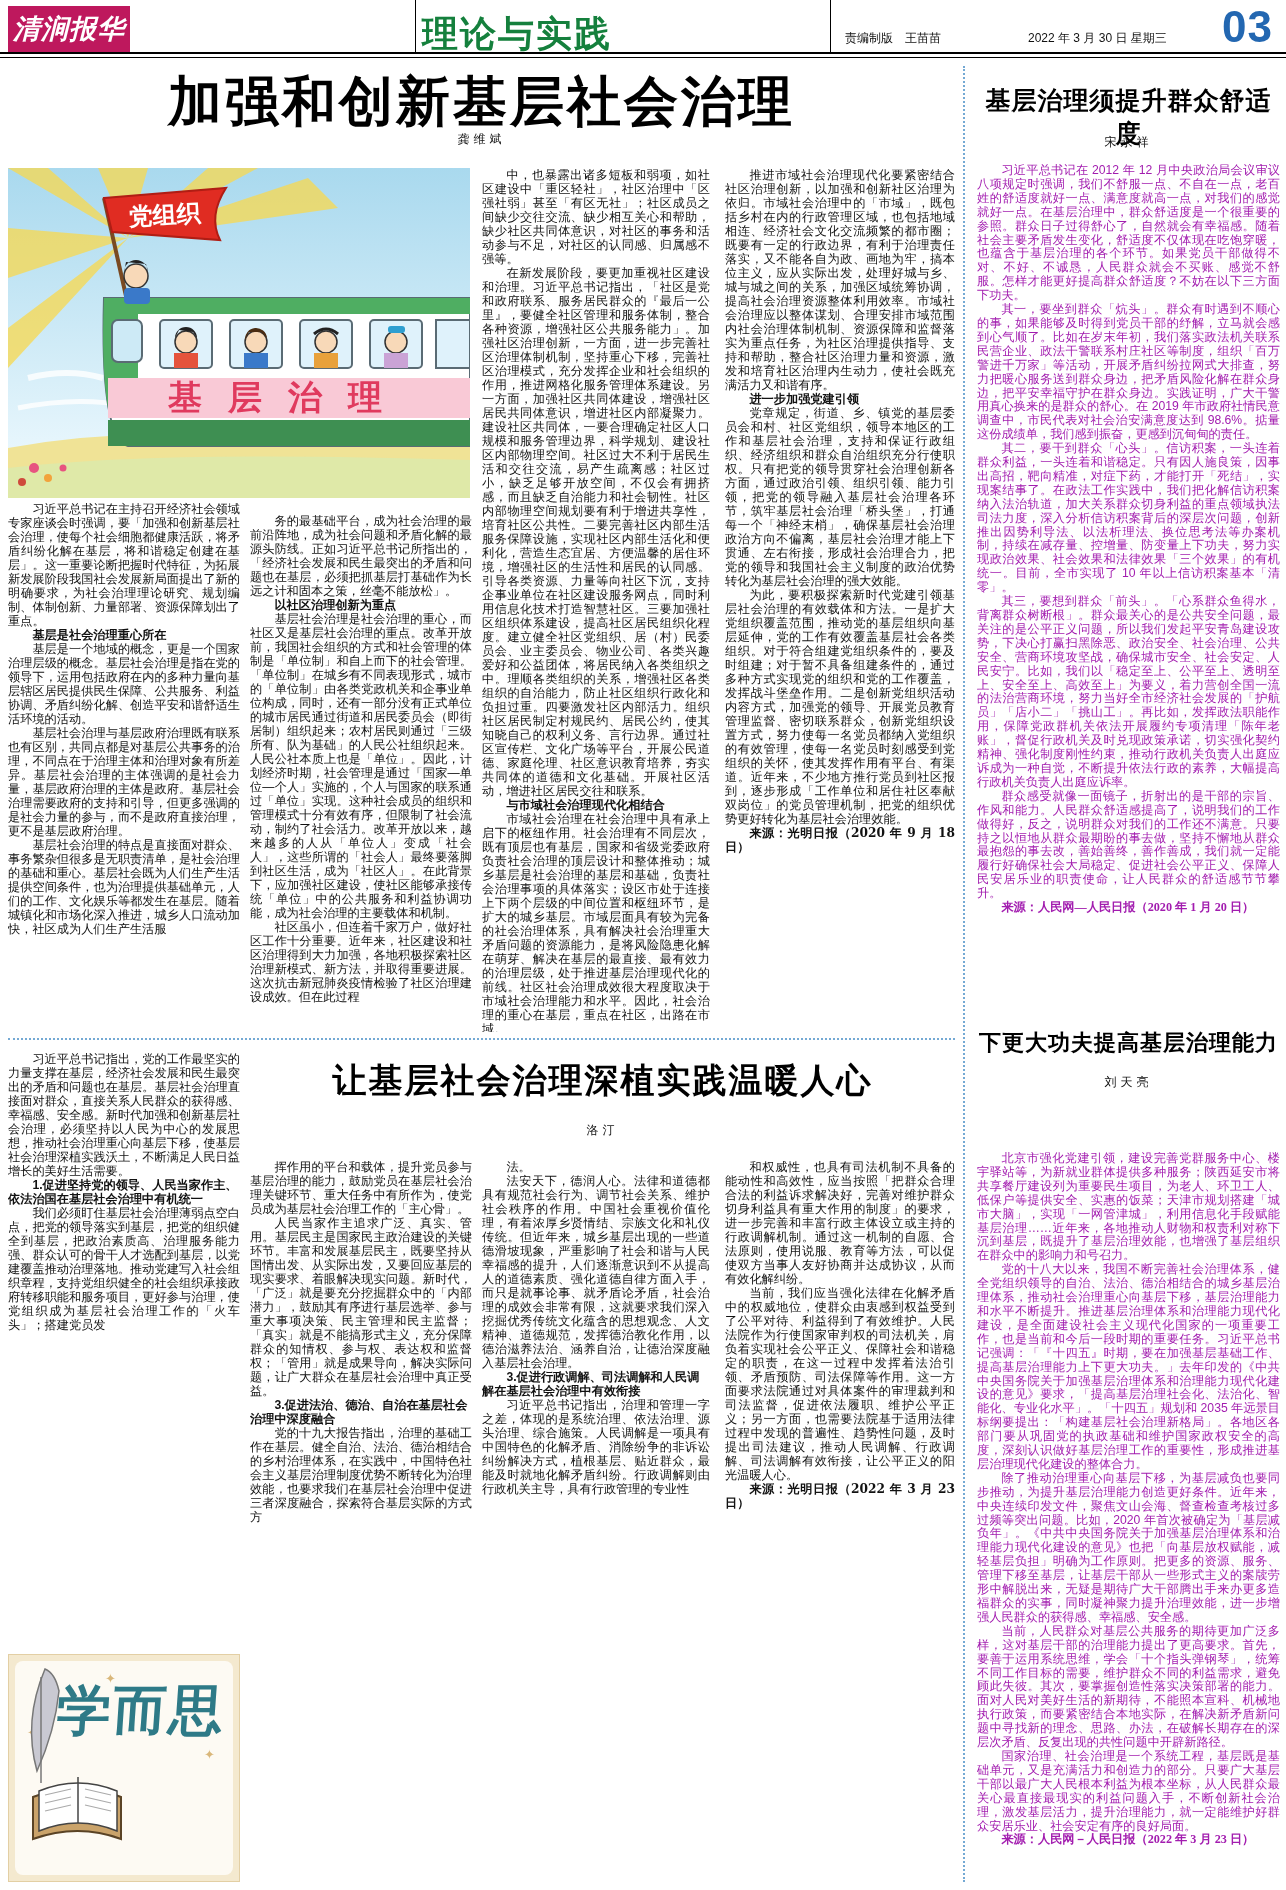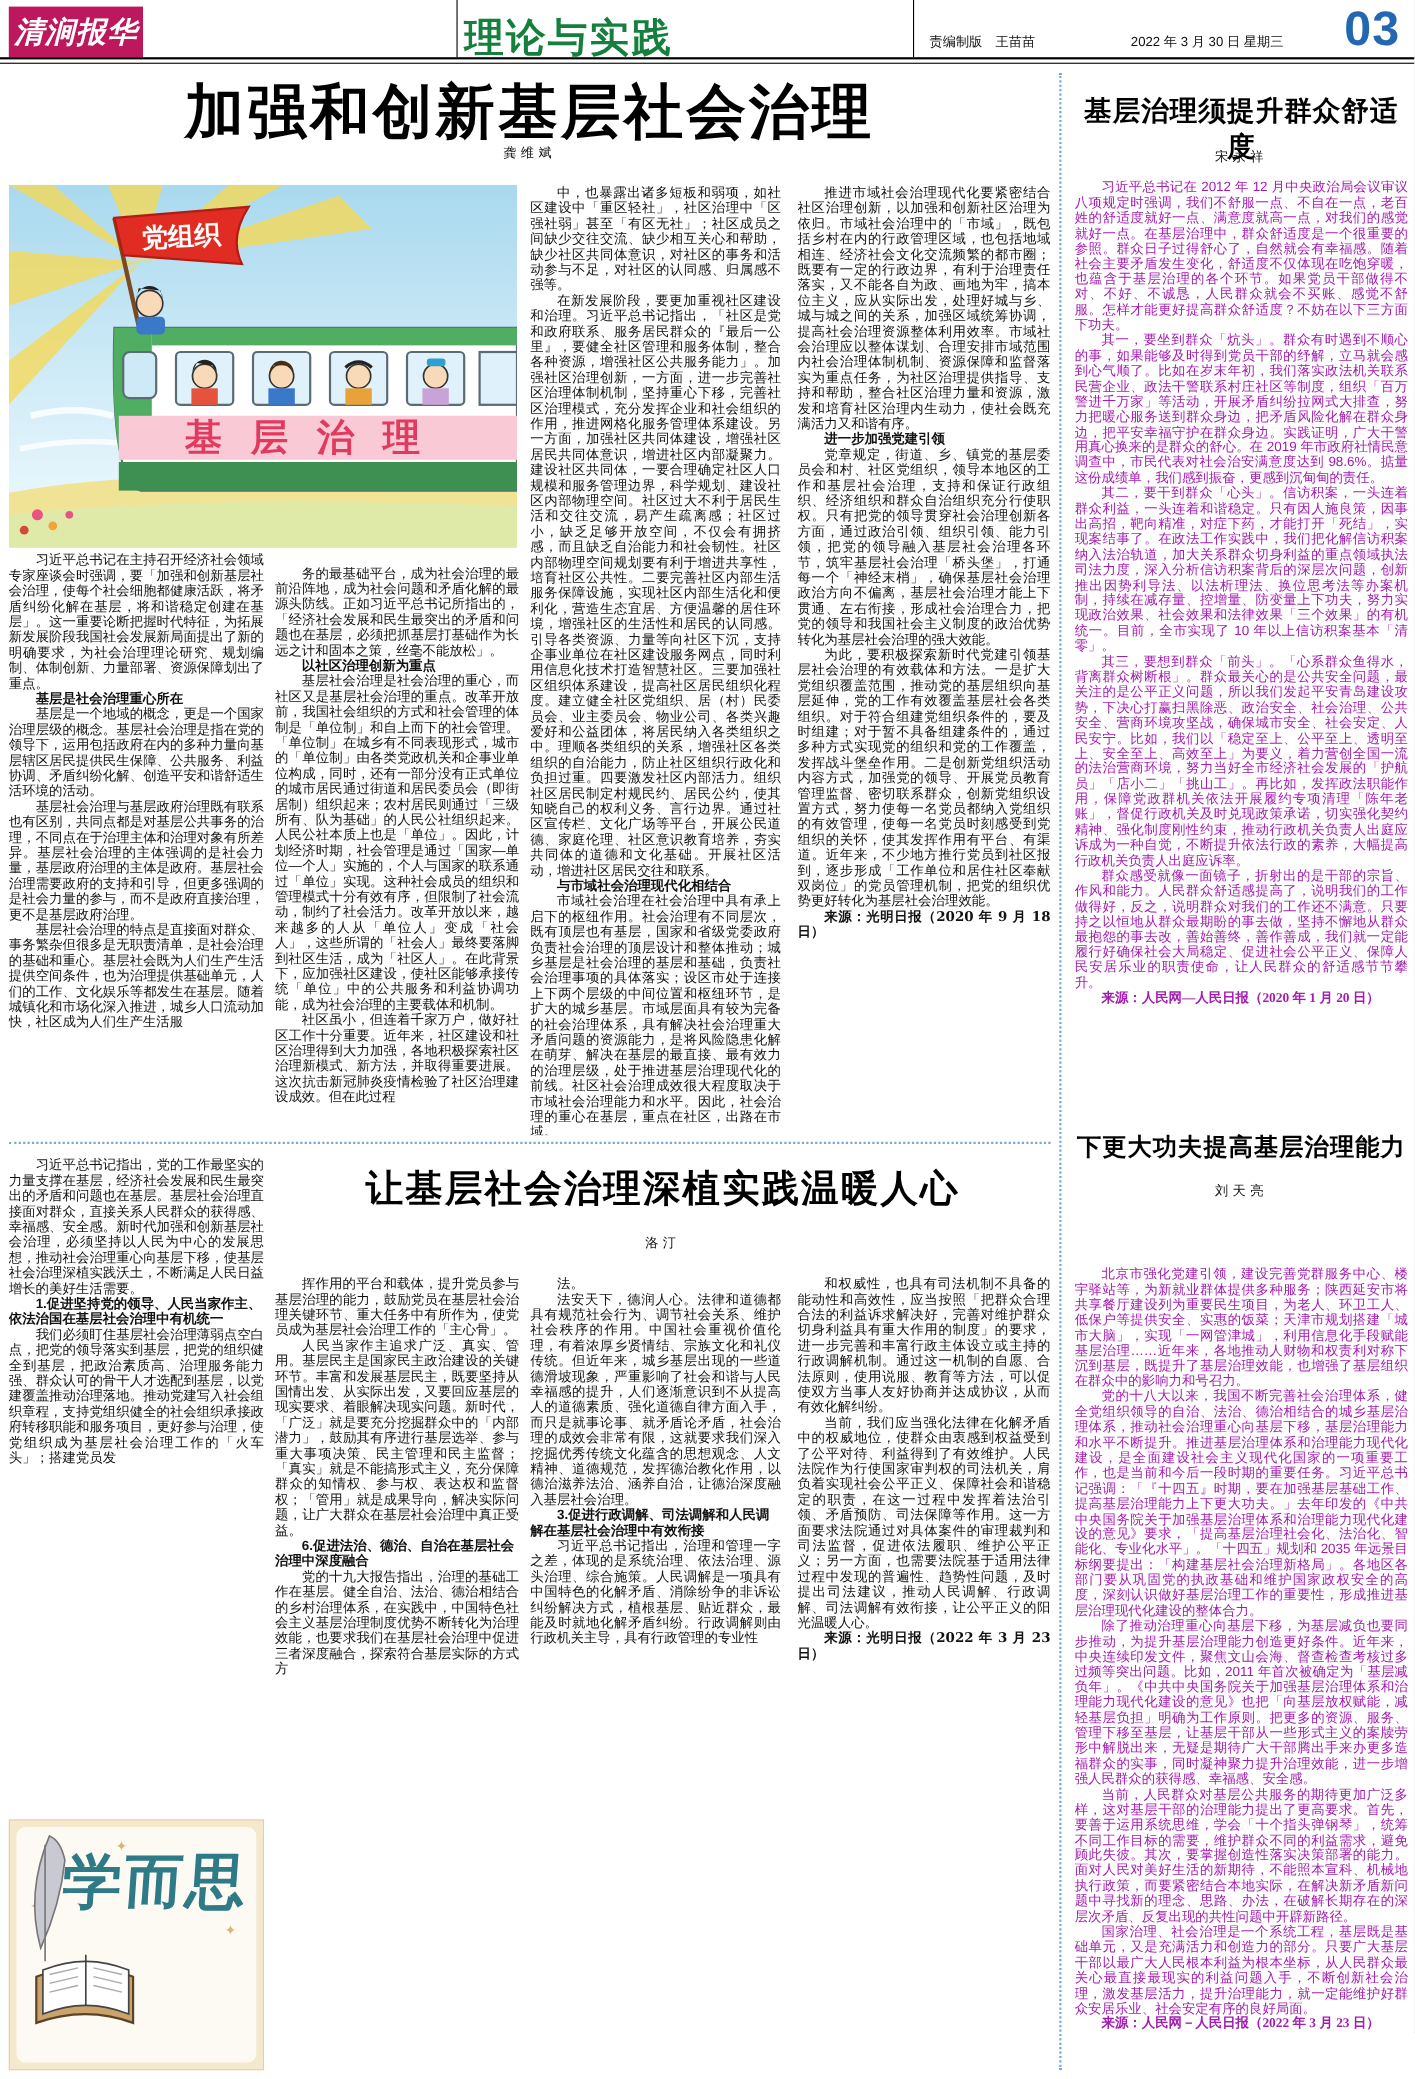--- a/index.html
+++ b/index.html
@@ -177,21 +177,21 @@
         <h4>1.促进坚持党的领导、人民当家作主、依法治国在基层社会治理中有机统一</h4>
         <p>我们必须盯住基层社会治理薄弱点空白点，把党的领导落实到基层，把党的组织健全到基层，把政治素质高、治理服务能力强、群众认可的骨干人才选配到基层，以党建覆盖推动治理落地。推动党建写入社会组织章程，支持党组织健全的社会组织承接政府转移职能和服务项目，更好参与治理，使党组织成为基层社会治理工作的「火车头」；搭建党员发</p>
       </div>
 
     <div class="abs headline-xl" style="left:250px; top:1058px; width:705px; font-size:34px; letter-spacing:2px;">让基层社会治理深植实践温暖人心</div>
     <div class="abs byline" style="left:250px; top:1122px; width:705px;">洛汀</div>
 
     <div class="abs col" style="left:250px; top:1160px; width:222px; height:722px;">
         <p>挥作用的平台和载体，提升党员参与基层治理的能力，鼓励党员在基层社会治理关键环节、重大任务中有所作为，使党员成为基层社会治理工作的「主心骨」。</p>
         <p>人民当家作主追求广泛、真实、管用。基层民主是国家民主政治建设的关键环节。丰富和发展基层民主，既要坚持从国情出发、从实际出发，又要回应基层的现实要求、着眼解决现实问题。新时代，「广泛」就是要充分挖掘群众中的「内部潜力」，鼓励其有序进行基层选举、参与重大事项决策、民主管理和民主监督；「真实」就是不能搞形式主义，充分保障群众的知情权、参与权、表达权和监督权；「管用」就是成果导向，解决实际问题，让广大群众在基层社会治理中真正受益。</p>
-        <h4>6.促进法治、德治、自治在基层社会治理中深度融合</h4>
+        <h4>3.促进法治、德治、自治在基层社会治理中深度融合</h4>
         <p>党的十九大报告指出，治理的基础工作在基层。健全自治、法治、德治相结合的乡村治理体系，在实践中，中国特色社会主义基层治理制度优势不断转化为治理效能，也要求我们在基层社会治理中促进三者深度融合，探索符合基层实际的方式方</p>
       </div>
     <div class="abs col" style="left:482px; top:1160px; width:228px; height:722px;">
         <p>法。</p>
         <p>法安天下，德润人心。法律和道德都具有规范社会行为、调节社会关系、维护社会秩序的作用。中国社会重视价值伦理，有着浓厚乡贤情结、宗族文化和礼仪传统。但近年来，城乡基层出现的一些道德滑坡现象，严重影响了社会和谐与人民幸福感的提升，人们逐渐意识到不从提高人的道德素质、强化道德自律方面入手，而只是就事论事、就矛盾论矛盾，社会治理的成效会非常有限，这就要求我们深入挖掘优秀传统文化蕴含的思想观念、人文精神、道德规范，发挥德治教化作用，以德治滋养法治、涵养自治，让德治深度融入基层社会治理。</p>
         <h4>3.促进行政调解、司法调解和人民调解在基层社会治理中有效衔接</h4>
         <p>习近平总书记指出，治理和管理一字之差，体现的是系统治理、依法治理、源头治理、综合施策。人民调解是一项具有中国特色的化解矛盾、消除纷争的非诉讼纠纷解决方式，植根基层、贴近群众，最能及时就地化解矛盾纠纷。行政调解则由行政机关主导，具有行政管理的专业性</p>
       </div>
     <div class="abs col" style="left:725px; top:1160px; width:230px; height:722px;">
         <p>和权威性，也具有司法机制不具备的能动性和高效性，应当按照「把群众合理合法的利益诉求解决好，完善对维护群众切身利益具有重大作用的制度」的要求，进一步完善和丰富行政主体设立或主持的行政调解机制。通过这一机制的自愿、合法原则，使用说服、教育等方法，可以促使双方当事人友好协商并达成协议，从而有效化解纠纷。</p>
@@ -240,20 +240,20 @@
         <p class="src">来源：人民网—人民日报（2020 年 1 月 20 日）</p>
       </div>
   </div>
 
   <div>
     <div class="abs headline-xl" style="left:977px; top:1028px; width:303px; font-size:22px; letter-spacing:1px;">下更大功夫提高基层治理能力</div>
     <div class="abs byline" style="left:977px; top:1074px; width:303px;">刘天亮</div>
     <div class="abs sidebody" style="left:977px; top:1104px; width:303px; height:782px;margin-top:48px;">
         <p>北京市强化党建引领，建设完善党群服务中心、楼宇驿站等，为新就业群体提供多种服务；陕西延安市将共享餐厅建设列为重要民生项目，为老人、环卫工人、低保户等提供安全、实惠的饭菜；天津市规划搭建「城市大脑」，实现「一网管津城」，利用信息化手段赋能基层治理……近年来，各地推动人财物和权责利对称下沉到基层，既提升了基层治理效能，也增强了基层组织在群众中的影响力和号召力。</p>
         <p>党的十八大以来，我国不断完善社会治理体系，健全党组织领导的自治、法治、德治相结合的城乡基层治理体系，推动社会治理重心向基层下移，基层治理能力和水平不断提升。推进基层治理体系和治理能力现代化建设，是全面建设社会主义现代化国家的一项重要工作，也是当前和今后一段时期的重要任务。习近平总书记强调：「『十四五』时期，要在加强基层基础工作、提高基层治理能力上下更大功夫。」去年印发的《中共中央国务院关于加强基层治理体系和治理能力现代化建设的意见》要求，「提高基层治理社会化、法治化、智能化、专业化水平」。「十四五」规划和 2035 年远景目标纲要提出：「构建基层社会治理新格局」。各地区各部门要从巩固党的执政基础和维护国家政权安全的高度，深刻认识做好基层治理工作的重要性，形成推进基层治理现代化建设的整体合力。</p>
-        <p>除了推动治理重心向基层下移，为基层减负也要同步推动，为提升基层治理能力创造更好条件。近年来，中央连续印发文件，聚焦文山会海、督查检查考核过多过频等突出问题。比如，2011 年首次被确定为「基层减负年」。《中共中央国务院关于加强基层治理体系和治理能力现代化建设的意见》也把「向基层放权赋能，减轻基层负担」明确为工作原则。把更多的资源、服务、管理下移至基层，让基层干部从一些形式主义的案牍劳形中解脱出来，无疑是期待广大干部腾出手来办更多造福群众的实事，同时凝神聚力提升治理效能，进一步增强人民群众的获得感、幸福感、安全感。</p>
+        <p>除了推动治理重心向基层下移，为基层减负也要同步推动，为提升基层治理能力创造更好条件。近年来，中央连续印发文件，聚焦文山会海、督查检查考核过多过频等突出问题。比如，2020 年首次被确定为「基层减负年」。《中共中央国务院关于加强基层治理体系和治理能力现代化建设的意见》也把「向基层放权赋能，减轻基层负担」明确为工作原则。把更多的资源、服务、管理下移至基层，让基层干部从一些形式主义的案牍劳形中解脱出来，无疑是期待广大干部腾出手来办更多造福群众的实事，同时凝神聚力提升治理效能，进一步增强人民群众的获得感、幸福感、安全感。</p>
         <p>当前，人民群众对基层公共服务的期待更加广泛多样，这对基层干部的治理能力提出了更高要求。首先，要善于运用系统思维，学会「十个指头弹钢琴」，统筹不同工作目标的需要，维护群众不同的利益需求，避免顾此失彼。其次，要掌握创造性落实决策部署的能力。面对人民对美好生活的新期待，不能照本宣科、机械地执行政策，而要紧密结合本地实际，在解决新矛盾新问题中寻找新的理念、思路、办法，在破解长期存在的深层次矛盾、反复出现的共性问题中开辟新路径。</p>
         <p>国家治理、社会治理是一个系统工程，基层既是基础单元，又是充满活力和创造力的部分。只要广大基层干部以最广大人民根本利益为根本坐标，从人民群众最关心最直接最现实的利益问题入手，不断创新社会治理，激发基层活力，提升治理能力，就一定能维护好群众安居乐业、社会安定有序的良好局面。</p>
         <p class="src">来源：人民网－人民日报（2022 年 3 月 23 日）</p>
       </div>
   </div>
 
 </div>
 
 </body></html>

